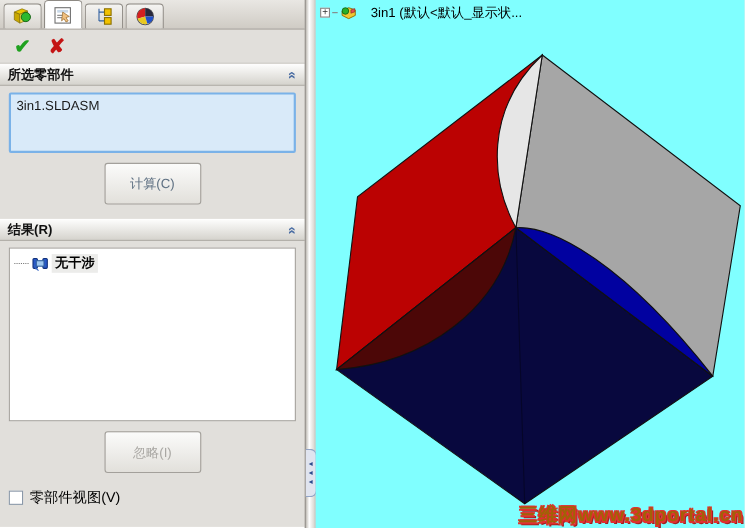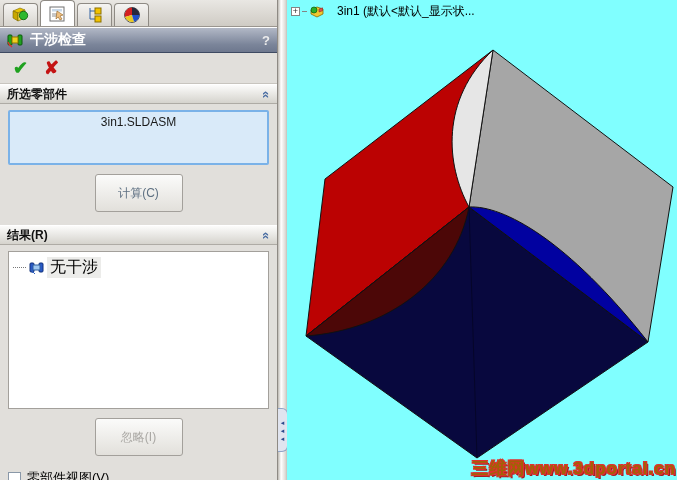--- a/index.html
+++ b/index.html
@@ -19,27 +19,27 @@
 
   .cmdrow { height:31px; display:flex; align-items:center; gap:16px; padding-left:13px; background:#E1DFDB; border-bottom:1px solid #C8C5BF; }
   .ok-glyph { color:#1FA11F; font-size:18px; font-weight:bold; cursor:default; }
   .cancel-glyph { color:#C41414; font-size:18px; font-weight:bold; cursor:default; }
 
   .sec-header { height:20px; background:linear-gradient(#FCFCFB,#D5D3CD); border-top:1px solid #FFFFFF; border-bottom:1px solid #AEABA5; display:flex; align-items:center; padding:0 7px; font-size:12px; font-weight:bold; color:#101010; }
   .chev { margin-left:auto; color:#4A6DA3; transform:rotate(90deg); font-size:13px; font-weight:bold; }
   .spacer5 { height:5px; } .spacer14 { height:13px; }
 
   .sec-body { padding:6px 8px 8px; }
-  .listbox { height:55px; background:#D9EAF9; border:2px solid #7AB2E8; border-radius:2px; font-size:12px; color:#1A1A1A; padding:3px 5px;text-align:center; }
+  .listbox { height:55px; background:#D9EAF9; border:2px solid #7AB2E8; border-radius:2px; font-size:12px; color:#1A1A1A; padding:3px 5px; }
   .btn { display:block; margin:9px auto 0; width:88px; height:38px; background:linear-gradient(#FBFBFA,#E2E0DB); border:1px solid #A3A09B; border-radius:3px; font-size:12px; font-family:"Liberation Sans",sans-serif; }
   .btn.calc { color:#5E7082; }
   .btn.disabled { color:#A9A7A3; }
 
   .treebox { height:158px; background:#FFFFFF; border:1px solid #A3A09B; padding:5px 2px; }
-  .tree-item { display:flex; align-items:center; gap:3px; font-size:16px; color:#000; }
+  .tree-item { display:flex; align-items:center; gap:3px; font-size:12px; color:#000;font-weight:bold; }
   .dotline { width:13px; border-top:1px dotted #787878; margin-left:2px; }
   .tree-label-sel { background:#ECECEA; padding:0 3px; }
 
   .cb-row { display:flex; align-items:center; gap:6px; padding:5px 8px; font-size:13px; color:#000; }
   .cb { width:13px; height:13px; background:#FFFFFF; border:1px solid #8A98A8; flex:none; }
 
   
   .splitter { position:absolute; left:277px; top:0; width:10px; height:480px; background:linear-gradient(90deg,#BDB9B2,#FFFFFF 35%,#DEDCD7 80%,#C4C1BB); border-left:1px solid #8E8A84; }
   .split-handle { position:absolute; top:408px; left:0; width:10px; height:44px; background:#E0E4EF; border:1px solid #92A4C6; border-left:none; border-radius:0 6px 6px 0; display:flex; flex-direction:column; align-items:center; justify-content:center; gap:1px; }
   .split-handle span { color:#2C4A8C; font-size:7px; line-height:7px; }
@@ -94,30 +94,20 @@
         <svg width="22" height="18" viewBox="0 0 22 18">
           <circle cx="11" cy="9" r="7.5" fill="#F5F5F5" stroke="#555555"></circle>
           <path d="M11 9 L11 1.5 A7.5 7.5 0 0 0 4 11 Z" fill="#D42020"></path>
           <path d="M11 9 L18.5 9 A7.5 7.5 0 0 0 11 1.5 Z" fill="#28283C"></path>
           <path d="M11 9 L4 11 A7.5 7.5 0 0 0 13 15.7 Z" fill="#E8C820"></path>
           <path d="M11 9 L18.5 9 A7.5 7.5 0 0 1 13 15.7 Z" fill="#2050C8"></path>
         </svg>
       </div>
     </div>
 
-    <div class="titlebar">
-      <svg width="17" height="16" viewBox="0 0 17 16">
-        <rect x="1" y="3" width="4" height="10" rx="1" fill="#20A020" stroke="#0A5A0A"></rect>
-        <rect x="11" y="3" width="4" height="10" rx="1" fill="#20A020" stroke="#0A5A0A"></rect>
-        <rect x="5" y="5" width="6" height="6" fill="#F0D020" stroke="#907800"></rect>
-        <path d="M2 12 L5 15 M1 10 L3 14" stroke="#E03030" stroke-width="1.2"></path>
-      </svg>
-      <span class="ttext">干涉检查</span>
-      <span class="help">?</span>
-    </div>
 
     <div class="cmdrow">
       <span class="ok-glyph">✔</span>
       <span class="cancel-glyph">✘</span>
     </div>
 
     <div class="sec-header">
       <span>所选零部件</span>
       <span class="chev">«</span>
     </div>

